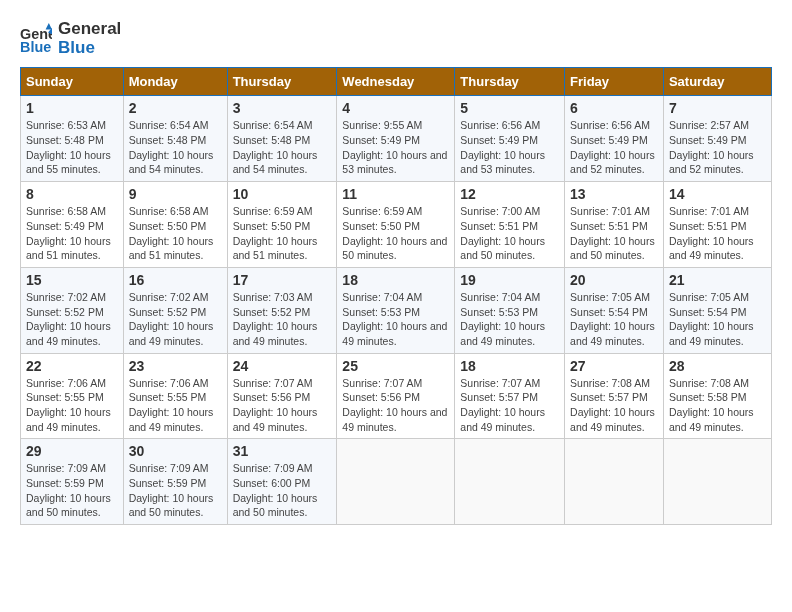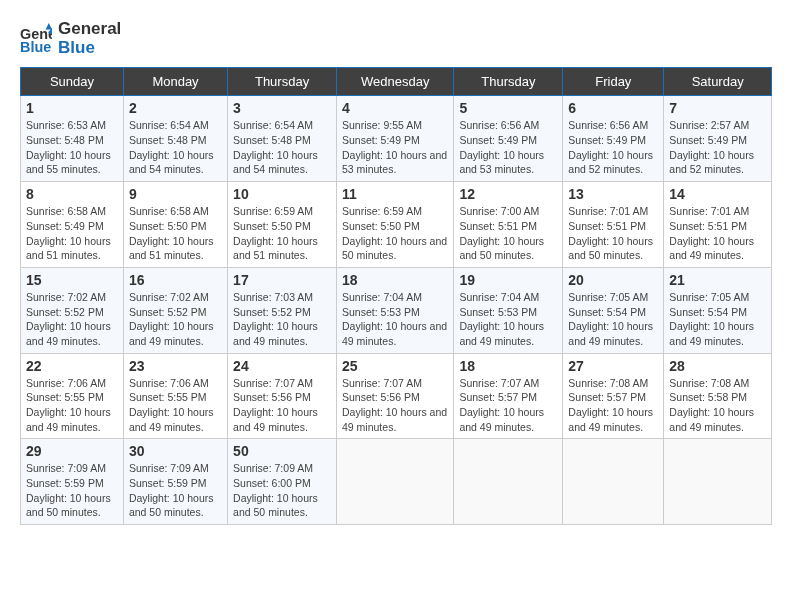--- a/index.html
+++ b/index.html
@@ -36,26 +36,26 @@
     .calendar-subtitle {
       font-size: 15px;
       color: #555;
     }
     table {
       width: 100%;
       border-collapse: collapse;
       font-size: 11px;
     }
     thead th {
-      background-color: #404040;
+      background-color: #a16207;
       color: #fff;
-      text-align: center;
+      text-align: left;
       padding: 6px 5px;
       font-size: 13px;
-      font-weight: normal;
+      font-weight: bold;
       border: 1px solid #1a6fba;
     }
     tbody tr {
       vertical-align: top;
     }
     tbody td {
       border: 1px solid #ccc;
       padding: 4px 5px;
       height: 80px;
       vertical-align: top;
@@ -146,20 +146,20 @@
         <td><span class="day-number">23</span><span class="day-detail">Sunrise: 7:06 AM</span><br><span class="day-detail">Sunset: 5:55 PM</span><br><span class="day-detail">Daylight: 10 hours and 49 minutes.</span></td>
         <td><span class="day-number">24</span><span class="day-detail">Sunrise: 7:07 AM</span><br><span class="day-detail">Sunset: 5:56 PM</span><br><span class="day-detail">Daylight: 10 hours and 49 minutes.</span></td>
         <td><span class="day-number">25</span><span class="day-detail">Sunrise: 7:07 AM</span><br><span class="day-detail">Sunset: 5:56 PM</span><br><span class="day-detail">Daylight: 10 hours and 49 minutes.</span></td>
         <td><span class="day-number">18</span><span class="day-detail">Sunrise: 7:07 AM</span><br><span class="day-detail">Sunset: 5:57 PM</span><br><span class="day-detail">Daylight: 10 hours and 49 minutes.</span></td>
         <td><span class="day-number">27</span><span class="day-detail">Sunrise: 7:08 AM</span><br><span class="day-detail">Sunset: 5:57 PM</span><br><span class="day-detail">Daylight: 10 hours and 49 minutes.</span></td>
         <td><span class="day-number">28</span><span class="day-detail">Sunrise: 7:08 AM</span><br><span class="day-detail">Sunset: 5:58 PM</span><br><span class="day-detail">Daylight: 10 hours and 49 minutes.</span></td>
       </tr>
       <tr>
         <td><span class="day-number">29</span><span class="day-detail">Sunrise: 7:09 AM</span><br><span class="day-detail">Sunset: 5:59 PM</span><br><span class="day-detail">Daylight: 10 hours and 50 minutes.</span></td>
         <td><span class="day-number">30</span><span class="day-detail">Sunrise: 7:09 AM</span><br><span class="day-detail">Sunset: 5:59 PM</span><br><span class="day-detail">Daylight: 10 hours and 50 minutes.</span></td>
-        <td><span class="day-number">50</span><span class="day-detail">Sunrise: 7:09 AM</span><br><span class="day-detail">Sunset: 6:00 PM</span><br><span class="day-detail">Daylight: 10 hours and 50 minutes.</span></td>
+        <td><span class="day-number">31</span><span class="day-detail">Sunrise: 7:09 AM</span><br><span class="day-detail">Sunset: 6:00 PM</span><br><span class="day-detail">Daylight: 10 hours and 50 minutes.</span></td>
         <td class="empty-cell"></td>
         <td class="empty-cell"></td>
         <td class="empty-cell"></td>
         <td class="empty-cell"></td>
       </tr>
     </tbody>
 </table>
 
 </body></html>

